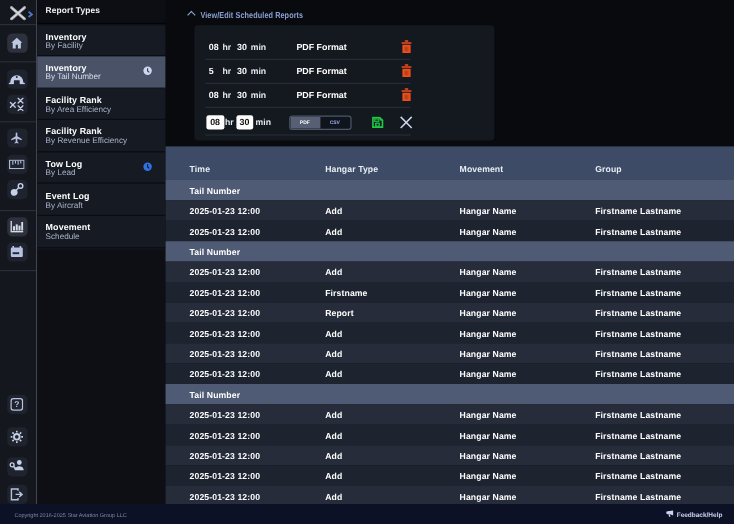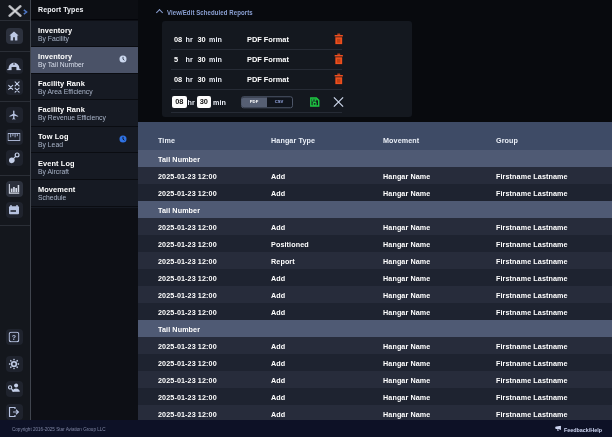--- a/index.html
+++ b/index.html
@@ -286,21 +286,21 @@
         <span class="c1">Tail Number</span>
       </div>
 <div class="trow trl" style="top:218.0px;height:17.0px">
         <span class="c1">2025-01-23 12:00</span>
         <span class="c2">Add</span>
         <span class="c3">Hangar Name</span>
         <span class="c4">Firstname Lastname</span>
       </div>
 <div class="trow trd" style="top:235.0px;height:17.0px">
         <span class="c1">2025-01-23 12:00</span>
-        <span class="c2">Positioned</span>
+        <span class="c2">Firstname</span>
         <span class="c3">Hangar Name</span>
         <span class="c4">Firstname Lastname</span>
       </div>
 <div class="trow trl" style="top:252.0px;height:17.0px">
         <span class="c1">2025-01-23 12:00</span>
         <span class="c2">Report</span>
         <span class="c3">Hangar Name</span>
         <span class="c4">Firstname Lastname</span>
       </div>
 <div class="trow trd" style="top:269.0px;height:17.0px">

